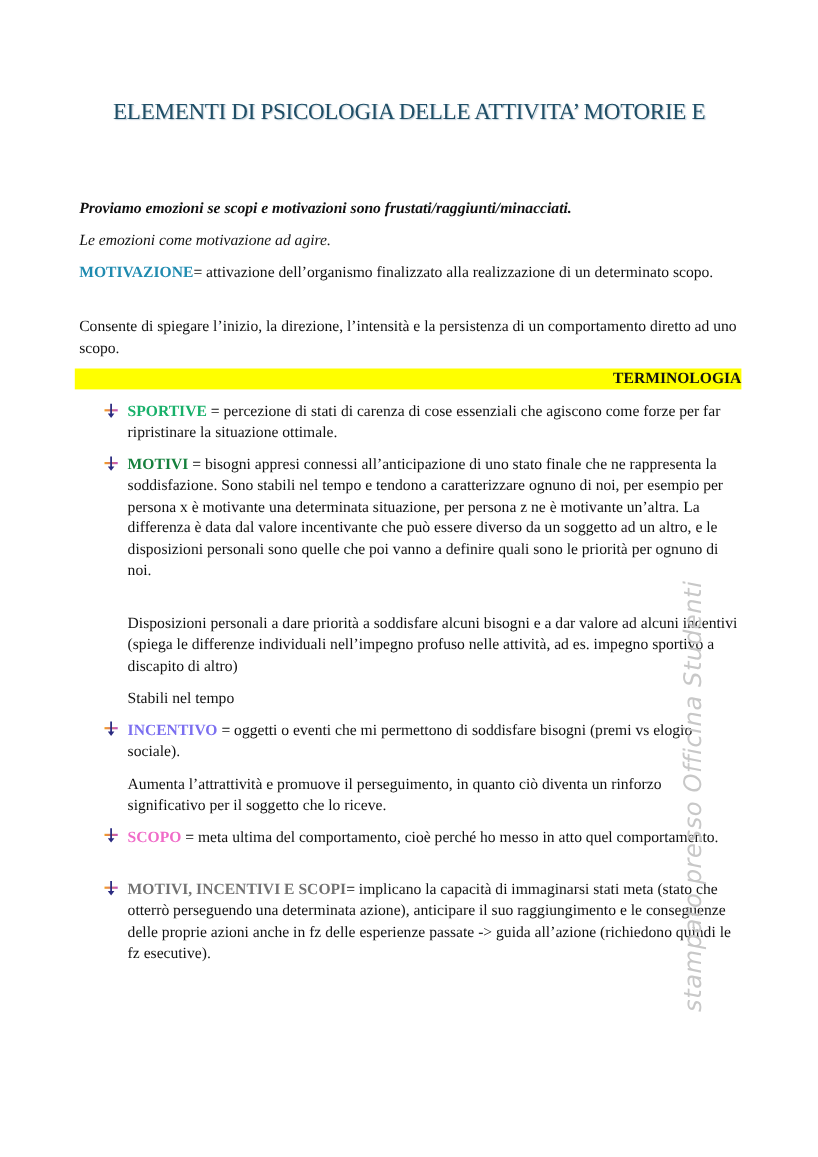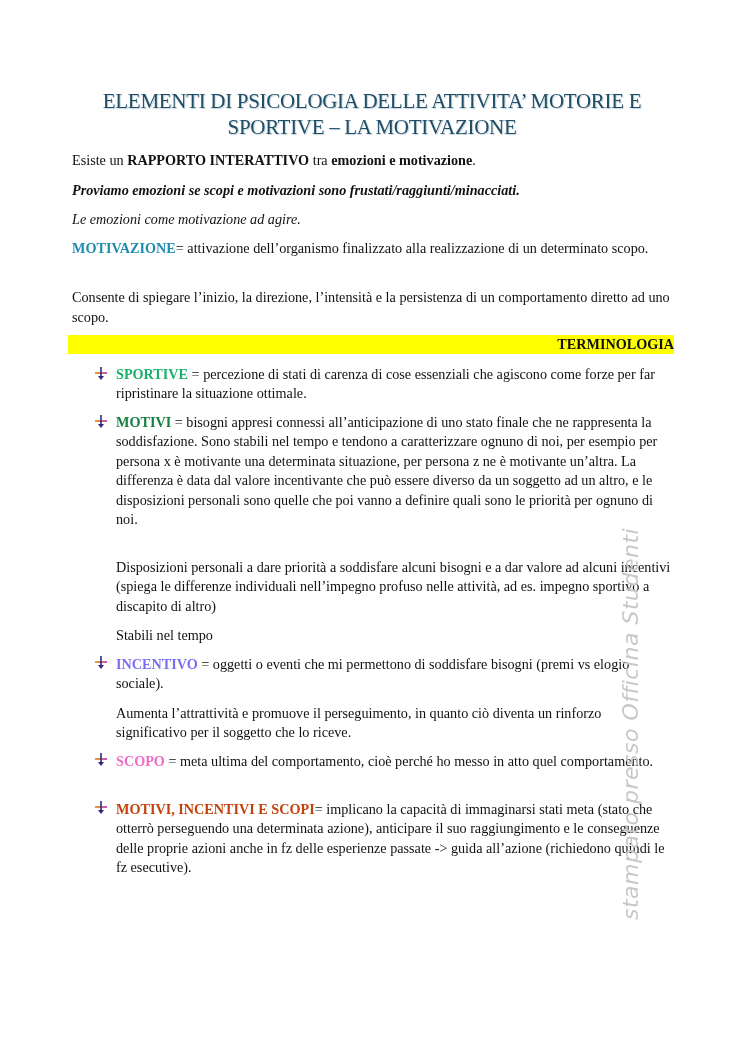--- a/index.html
+++ b/index.html
@@ -18,37 +18,35 @@
   .bar { position: absolute; left: 68px; width: 606px; top: 335px; height: 19px;
          background: #ffff00; text-align: right; font-family: "Liberation Serif", serif;
          font-weight: bold; font-size: 14.2px; line-height: 19px; }
   .bullet { position: absolute; left: 93px; width: 16px; height: 16px; }
   .item { position: absolute; left: 116px; width: 556px; font-family: "Liberation Serif", serif;
           font-size: 14.2px; line-height: 19.4px; }
   .k-green { color: #18b06a; font-weight: bold; }
   .k-blue { color: #15803d; font-weight: bold; }
   .k-violet { color: #7b6ff0; font-weight: bold; }
   .k-pink { color: #f06bc8; font-weight: bold; }
-  .k-red { color: #c2410c; font-weight: bold; }
+  .k-red { color: #737373; font-weight: bold; }
   .watermark { position: absolute; left: 618px; top: 920px; transform-origin: 0 0;
                transform: rotate(-90deg); font-family: "DejaVu Sans", sans-serif;
                font-style: italic; font-size: 22px; color: #c8c8c8; white-space: nowrap;
                letter-spacing: 0.5px; }
 </style>
 </head>
 <body>
 
 <div class="page">
 
   <div class="title">
     <div>ELEMENTI DI PSICOLOGIA DELLE ATTIVITA’ MOTORIE E</div>
-    <div>SPORTIVE – LA MOTIVAZIONE</div>
   </div>
 
-  <div class="p" style="top:150px;"><span>Esiste un </span><b>RAPPORTO INTERATTIVO</b><span> tra </span><b>emozioni e motivazione</b><span>.</span></div>
 
   <div class="p it" style="top:180px;font-weight:bold;">Proviamo emozioni se scopi e motivazioni sono frustati/raggiunti/minacciati.</div>
 
   <div class="p it" style="top:209px;">Le emozioni come motivazione ad agire.</div>
 
   <div class="p" style="top:287px;">Consente di spiegare l’inizio, la direzione, l’intensità e la persistenza di un comportamento diretto ad uno scopo.</div>
 
   <div class="p" style="top:238px;"><span class="teal">MOTIVAZIONE</span><span>= attivazione dell’organismo finalizzato alla realizzazione di un determinato scopo.</span></div>
 
   <div class="bar">TERMINOLOGIA</div>

